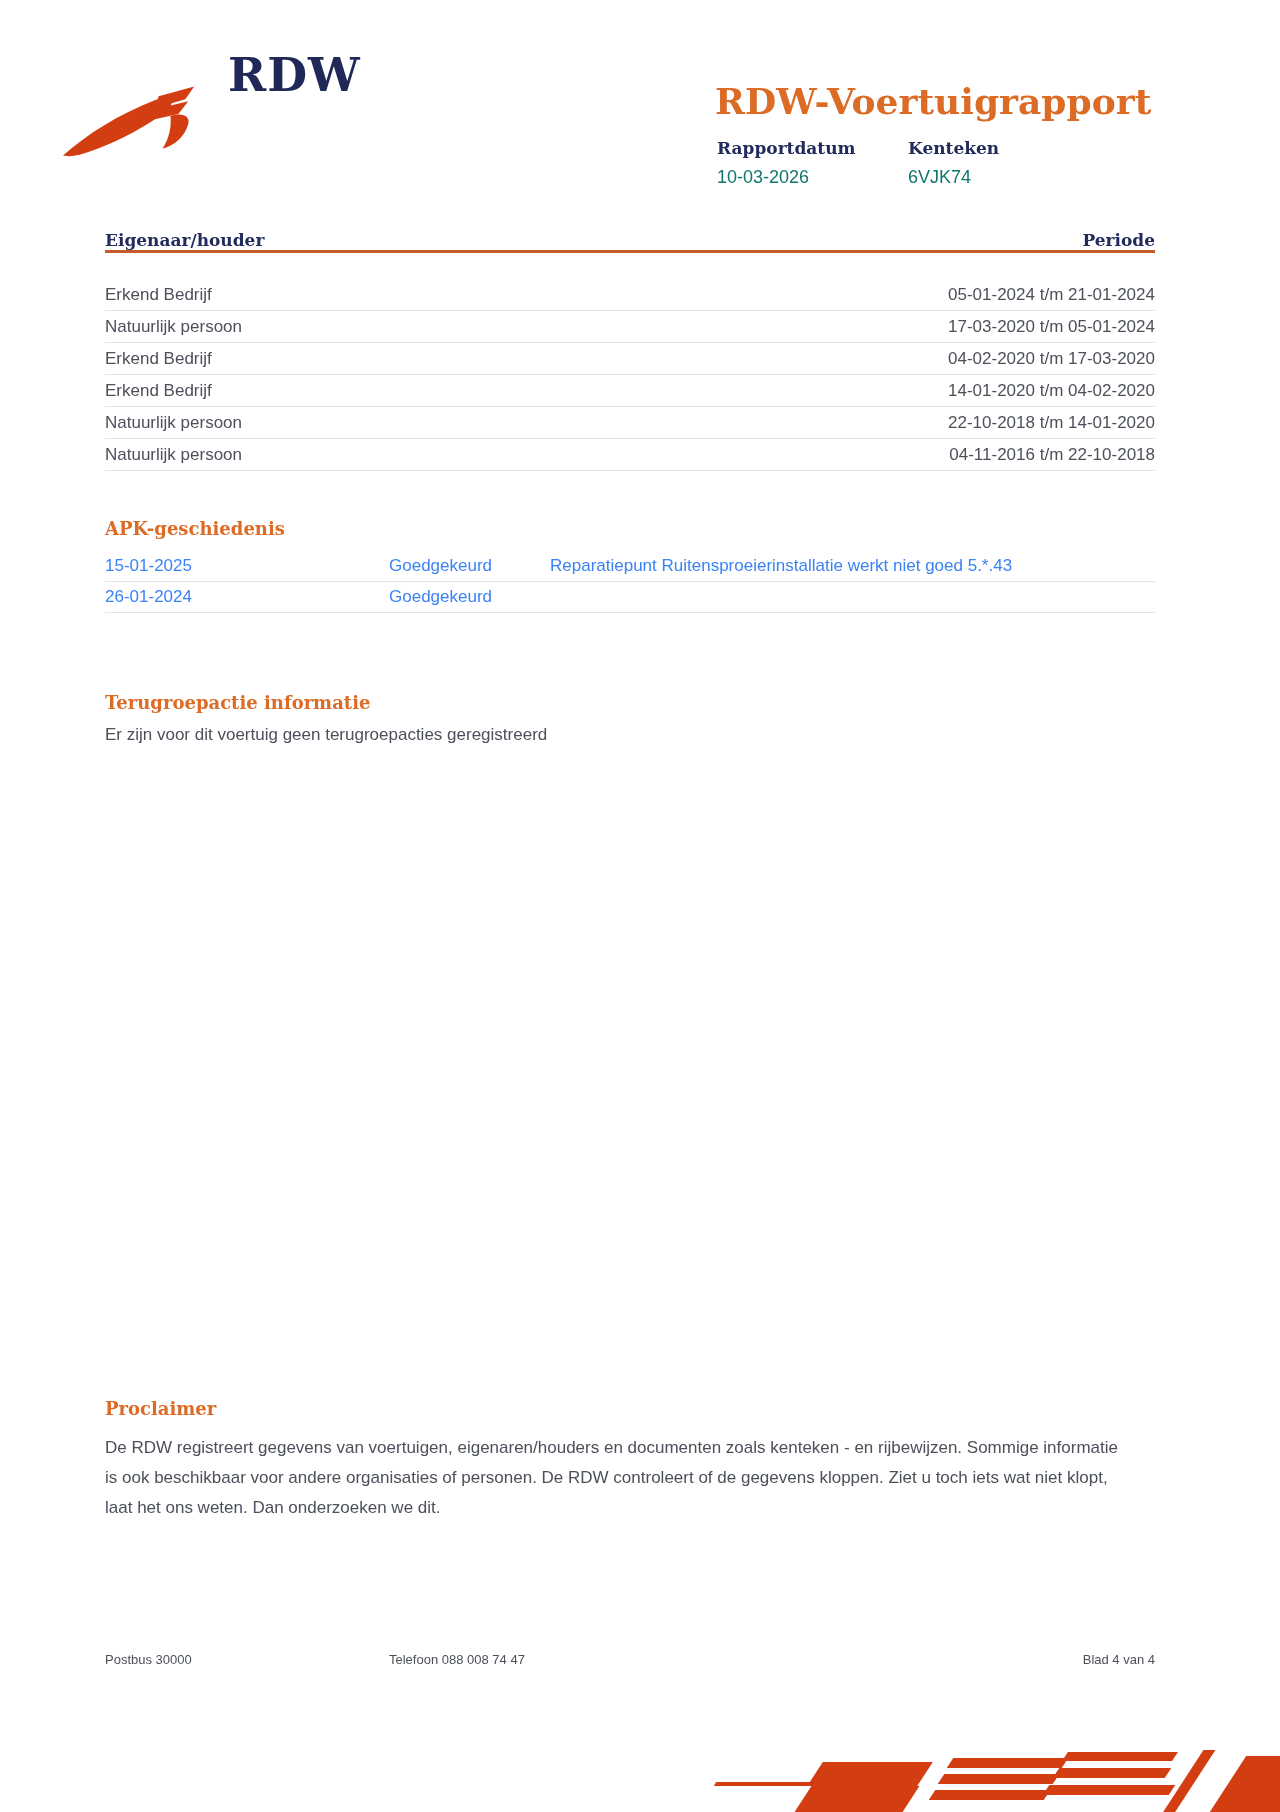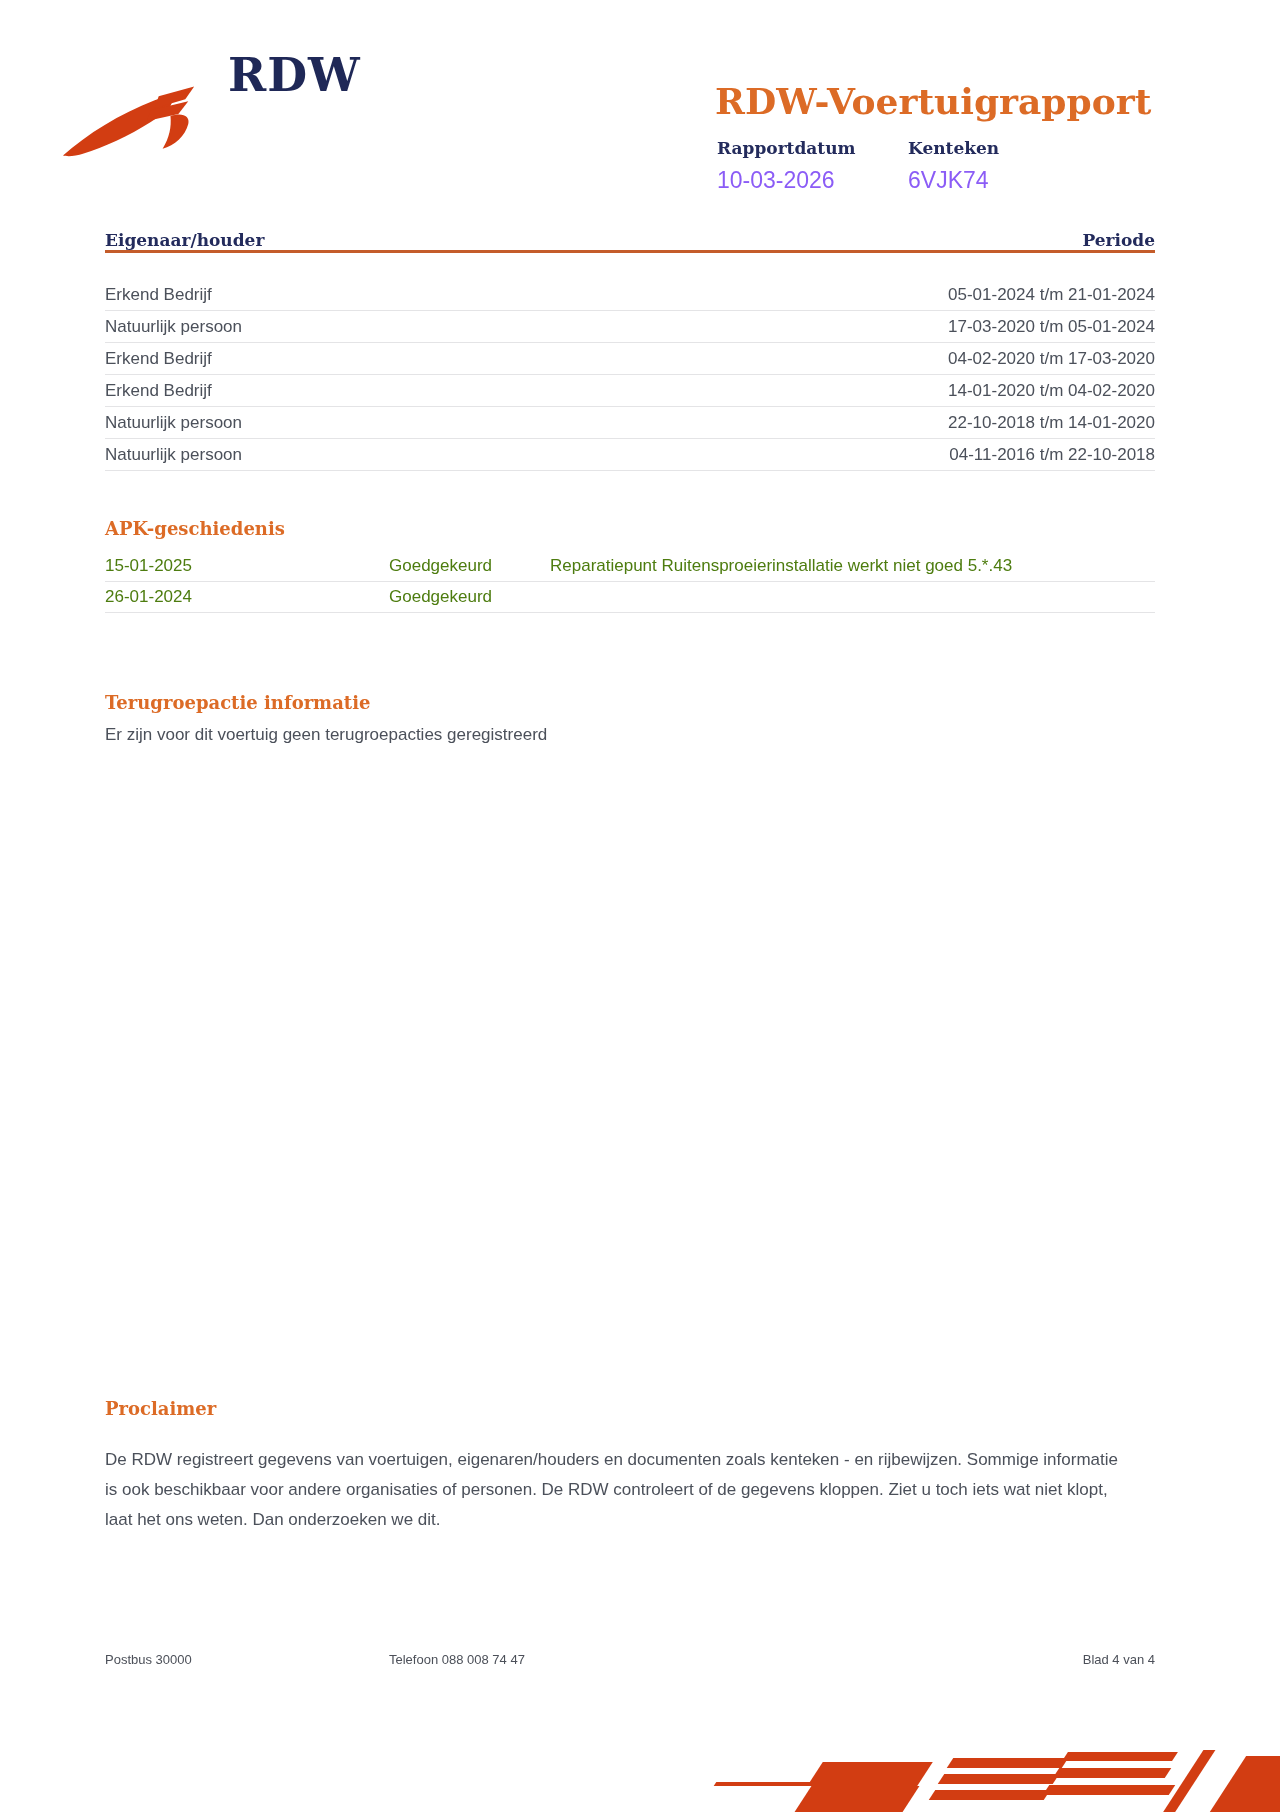--- a/index.html
+++ b/index.html
@@ -25,21 +25,21 @@
     font-weight:700;font-size:36px;
     color:#dc6b26;white-space:nowrap;
   }
   .header-meta{position:absolute;left:717px;top:138px;display:flex;}
   .meta-col{margin-right:44px;}
   .meta-col.k{margin-left:0;}
   .meta-label{
     font-family:"DejaVu Serif", serif;font-weight:700;
     font-size:17px;color:#232b5c;margin-bottom:9px;white-space:nowrap;
   }
-  .meta-value{font-size:23px;color:#8b5cf6;white-space:nowrap;}
+  .meta-value{font-size:18px;color:#0f766e;white-space:nowrap;}
   .meta-col.first{width:147px;margin-right:44px;}
 
   
   .section-heading-orange{
     font-family:"DejaVu Serif", serif;font-weight:700;
     font-size:18px;color:#dc6b26;
   }
   .serif-navy{
     font-family:"DejaVu Serif", serif;font-weight:700;
     font-size:17px;color:#232b5c;
@@ -64,31 +64,31 @@
   .apk-section{position:absolute;left:105px;top:518px;width:1050px;}
   .apk-heading{margin-bottom:12px;}
   .apk-grid-header{
     display:grid;grid-template-columns:284px 161px 1fr;
     padding-bottom:9px;border-bottom:3px solid #c45c2a;
   }
   .apk-row{
     display:grid;grid-template-columns:284px 161px 1fr;
     height:30px;align-items:center;
     border-bottom:1px solid #e4e4e6;
-    font-size:17px;color:#4d7c0f;
+    font-size:17px;color:#3b82f6;
   }
 
   
   .recall-section{position:absolute;left:105px;top:692px;width:1050px;}
   .recall-text{margin-top:12px;font-size:17px;color:#4b505a;}
 
   
   .proclaimer-section{position:absolute;left:105px;top:1398px;width:1020px;}
   .proclaimer-text{
-    margin-top:26px;font-size:17px;line-height:30px;color:#4b505a;
+    margin-top:14px;font-size:17px;line-height:30px;color:#4b505a;
   }
 
   
   .footer{position:absolute;left:105px;top:1652px;width:1050px;}
   .footer-row{display:flex;font-size:13px;color:#4c5059;margin-bottom:19px;}
   .footer-left{width:284px;}
   .footer-mid{flex:1;}
   .footer-right{text-align:right;}
 
   

